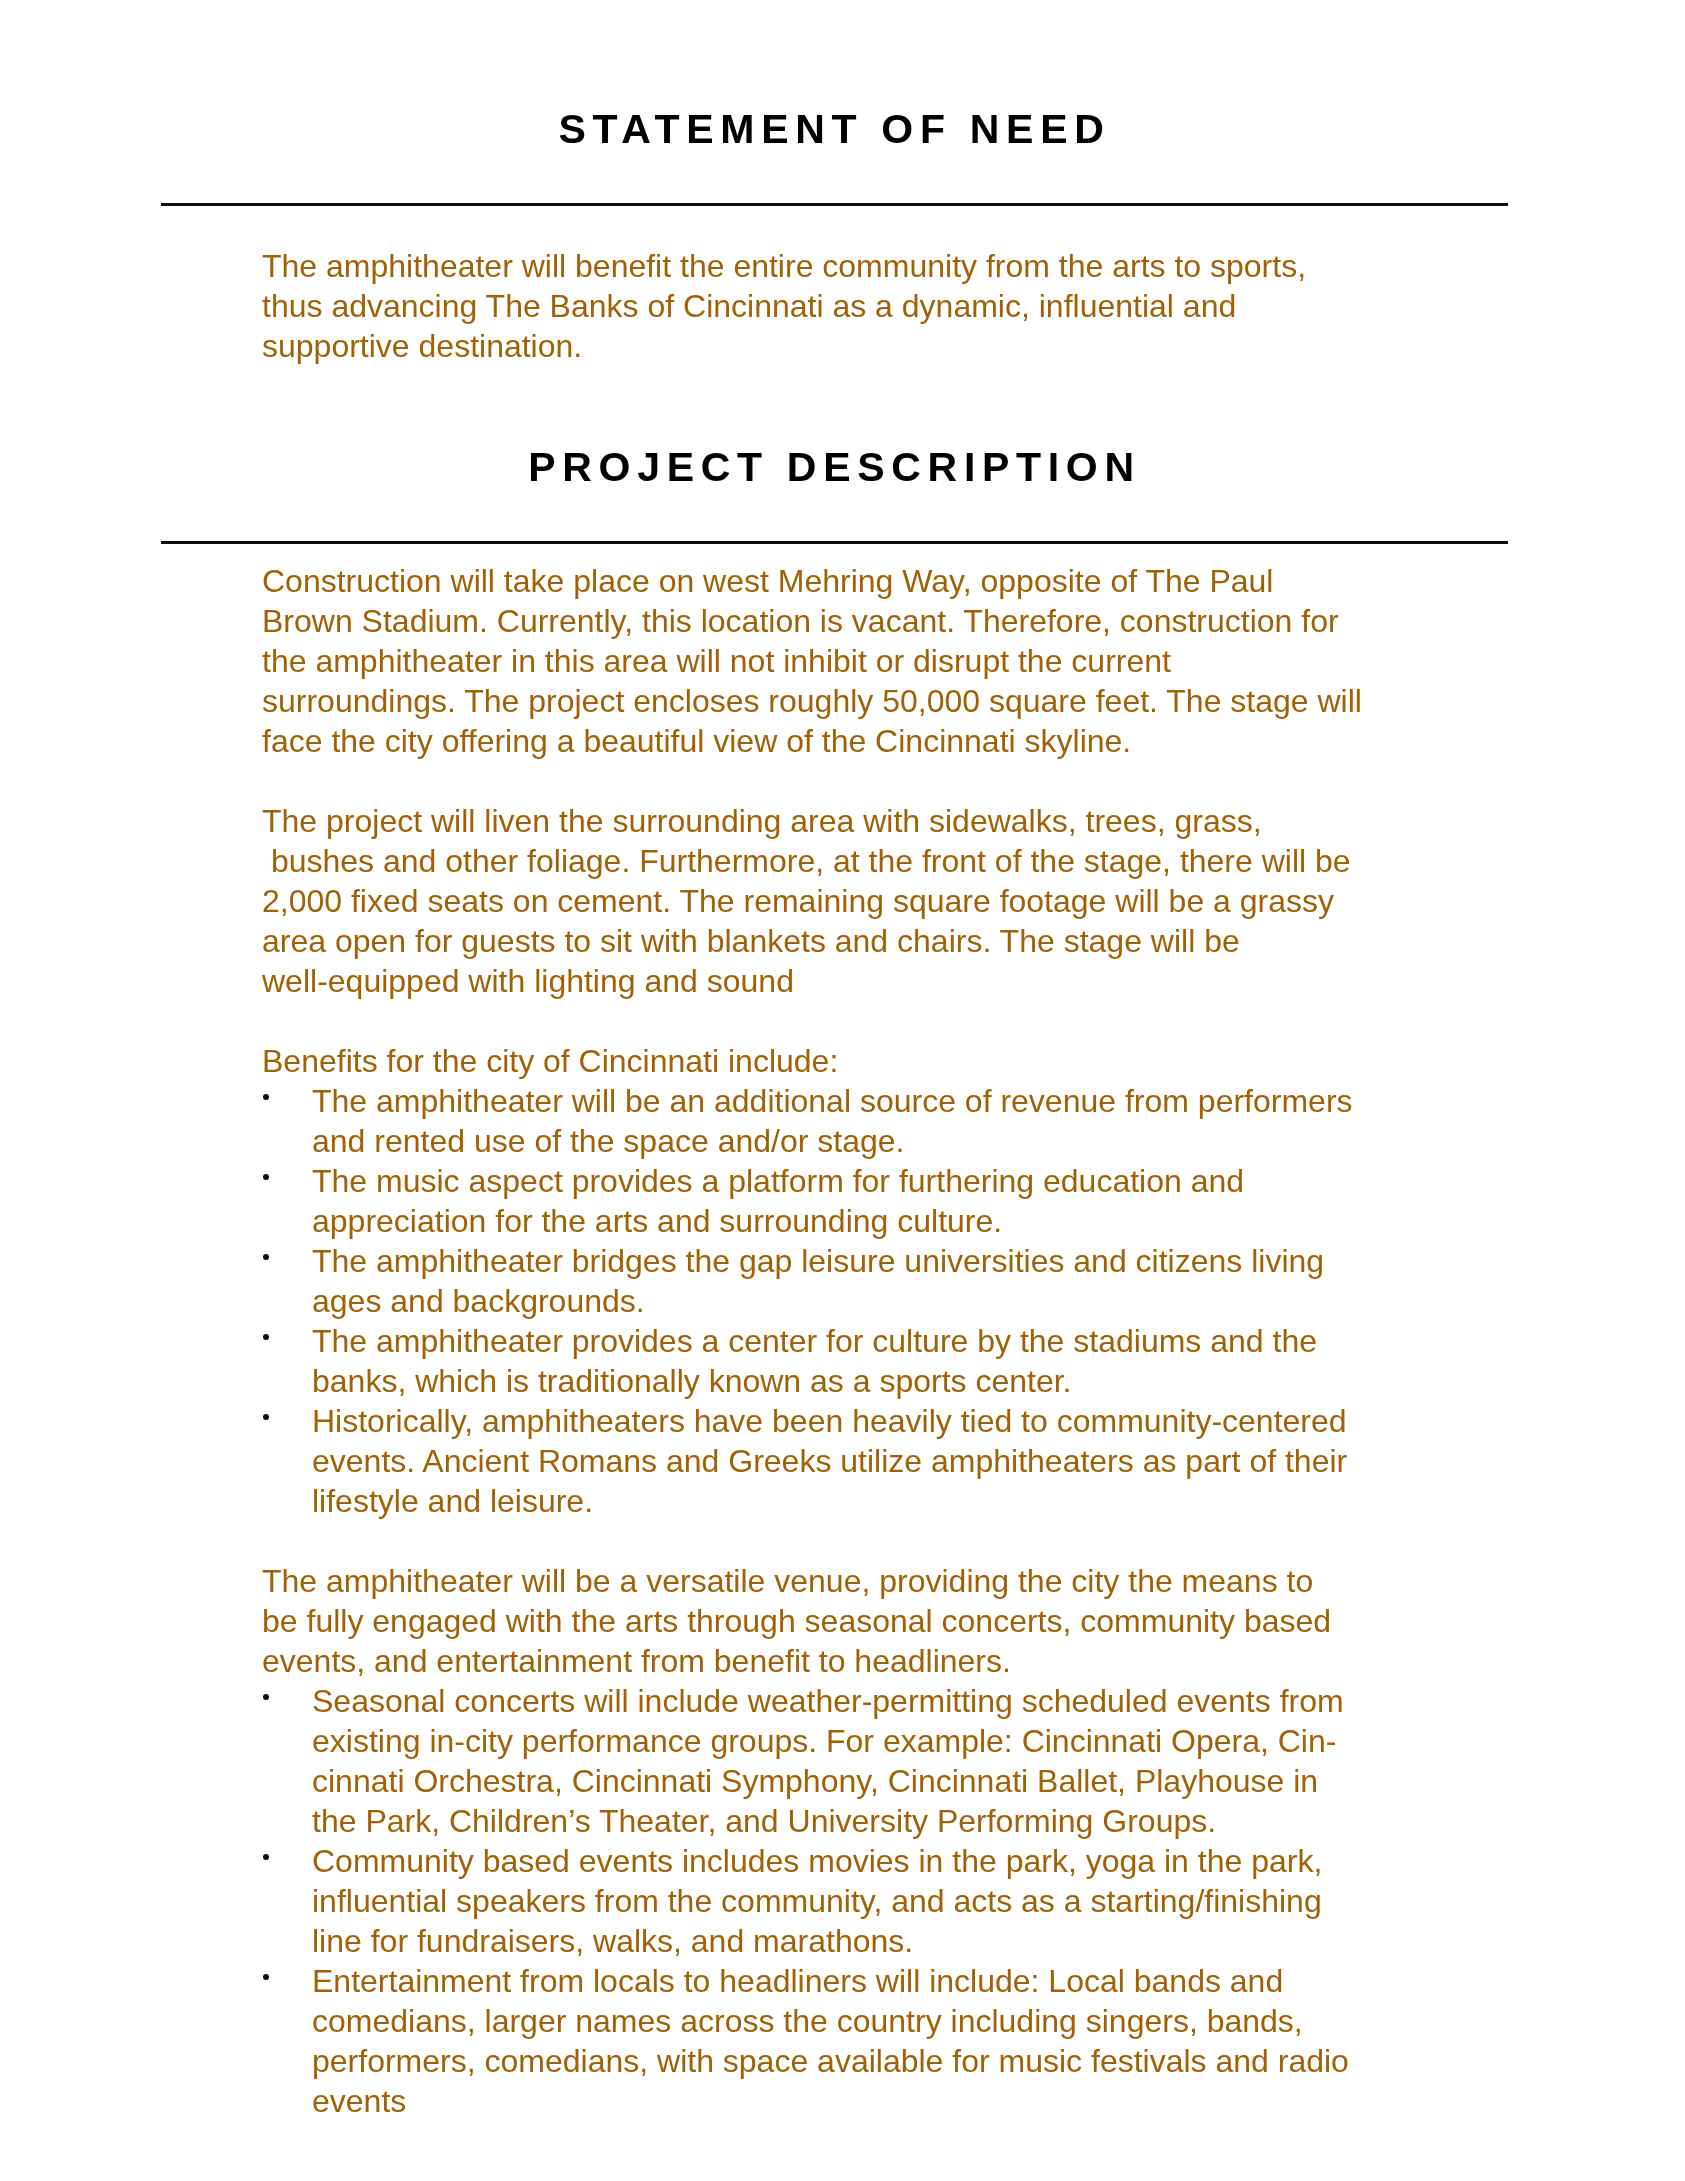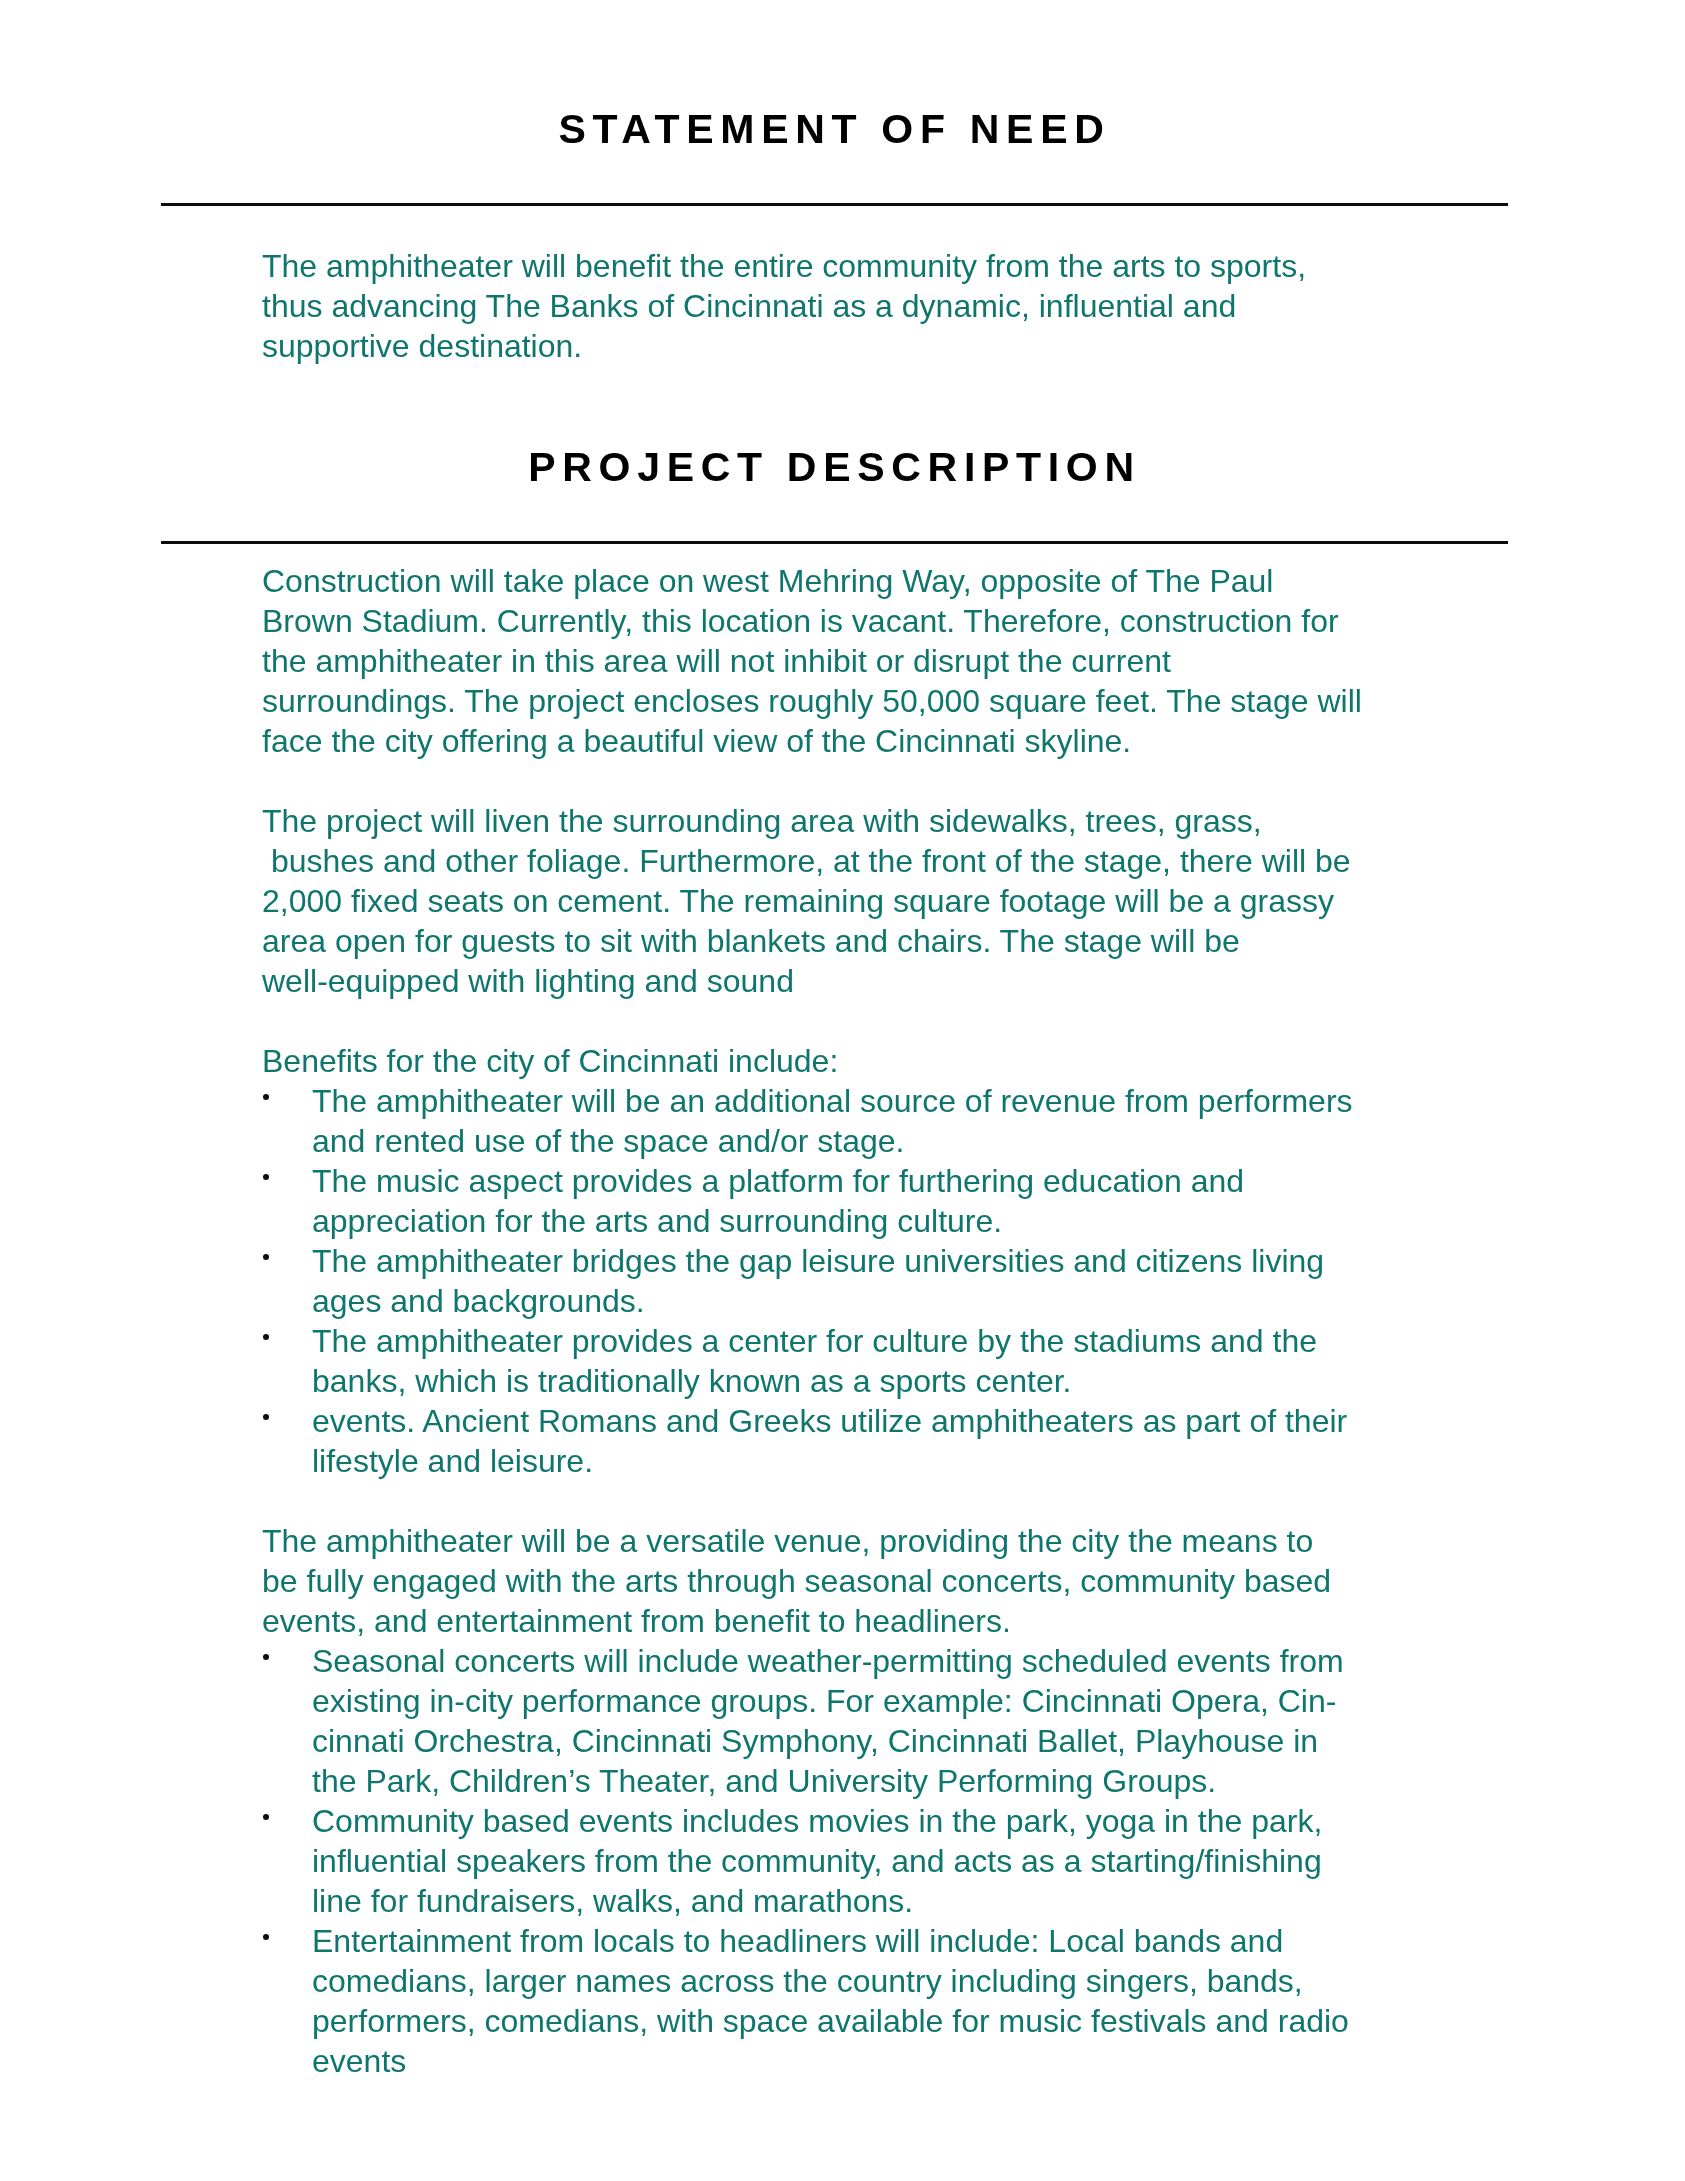--- a/index.html
+++ b/index.html
@@ -51,21 +51,21 @@
   .rule-1 { top: 189px; }
   .rule-2 { top: 527px; }
 
   .text-block {
     position: absolute;
     left: 262px;
     width: 1167px;
     font-family: "Liberation Sans", sans-serif;
     font-size: 32px;
     line-height: 40px;
-    color: #0f766e;
+    color: #a16207;
   }
   .block-1 { top: 232px; }
   .block-2 { top: 547px; }
 
   .line {
     display: block;
     height: 40px;
     white-space: pre;
   }
   .blank {
@@ -142,20 +142,21 @@
         <span class="line">The amphitheater bridges the gap leisure universities and citizens living</span>
         <span class="line">ages and backgrounds.</span>
       </div>
       <div class="bullet-item">
         <span class="bullet-dot"></span>
         <span class="line">The amphitheater provides a center for culture by the stadiums and the</span>
         <span class="line">banks, which is traditionally known as a sports center.</span>
       </div>
       <div class="bullet-item">
         <span class="bullet-dot"></span>
+        <span class="line">Historically, amphitheaters have been heavily tied to community-centered</span>
         <span class="line">events. Ancient Romans and Greeks utilize amphitheaters as part of their</span>
         <span class="line">lifestyle and leisure.</span>
       </div>
     </div>
     <span class="blank"></span>
 
     <div>
       <span class="line">The amphitheater will be a versatile venue, providing the city the means to</span>
       <span class="line">be fully engaged with the arts through seasonal concerts, community based</span>
       <span class="line">events, and entertainment from benefit to headliners.</span>

